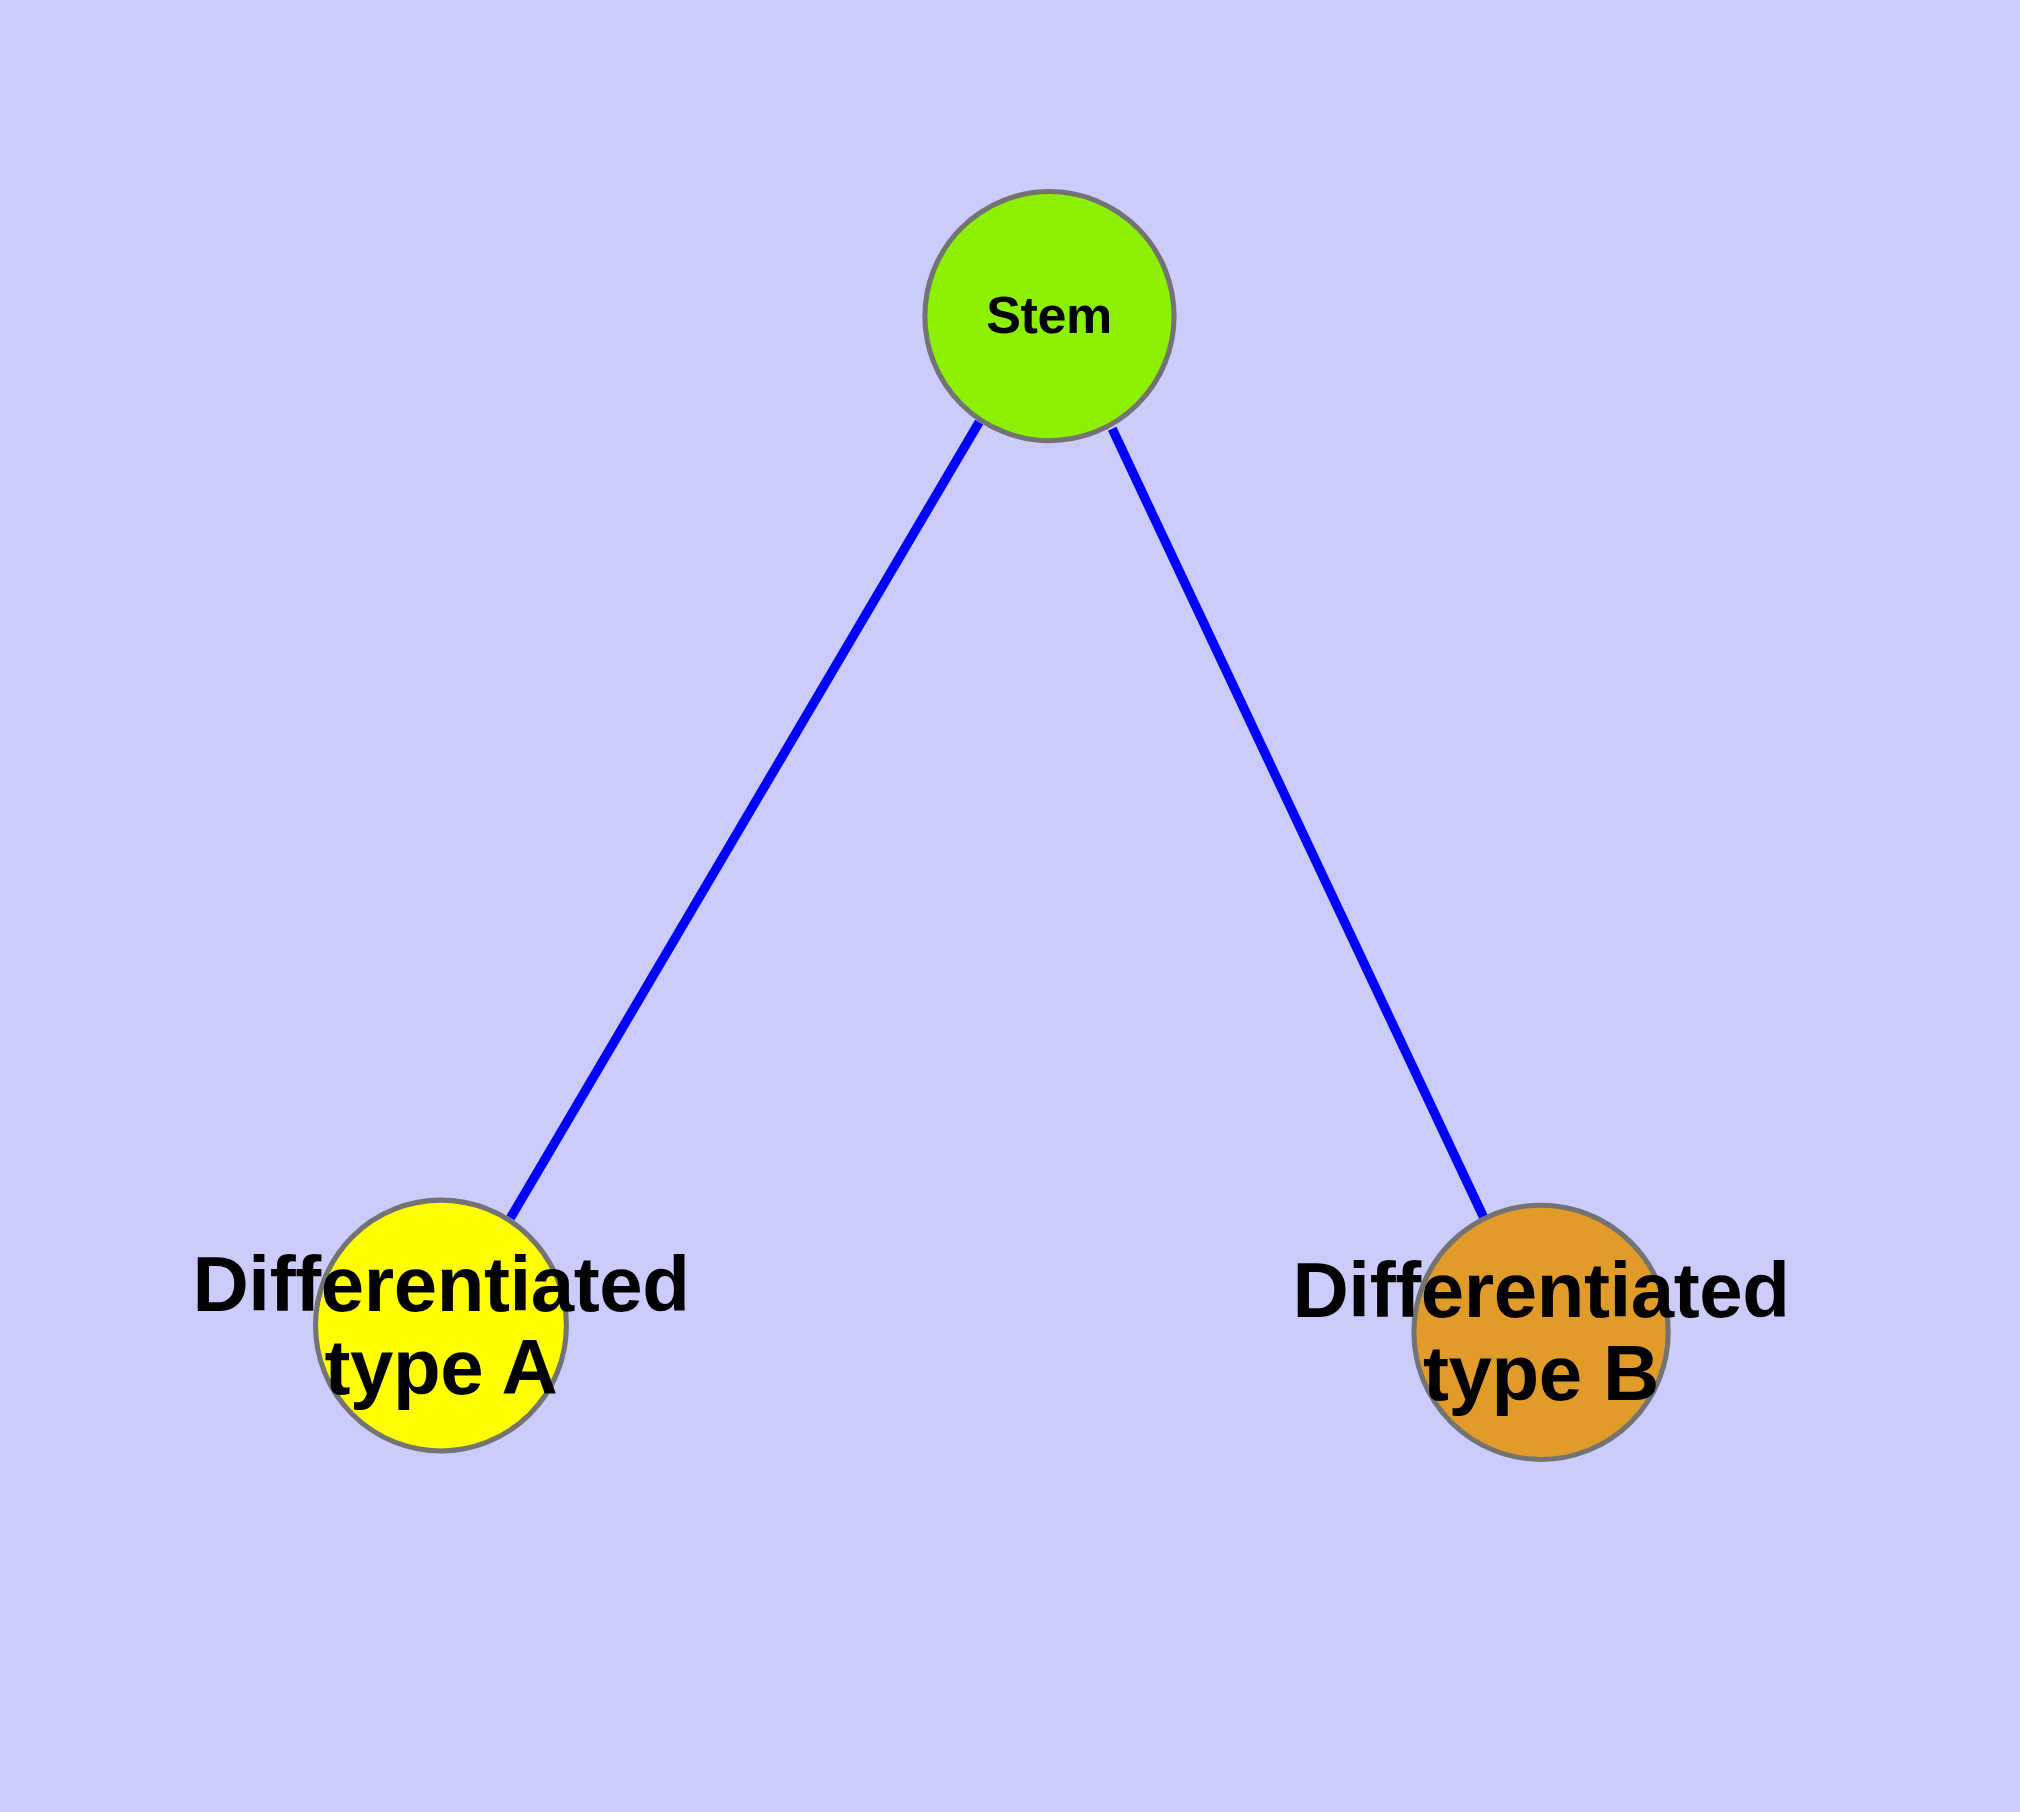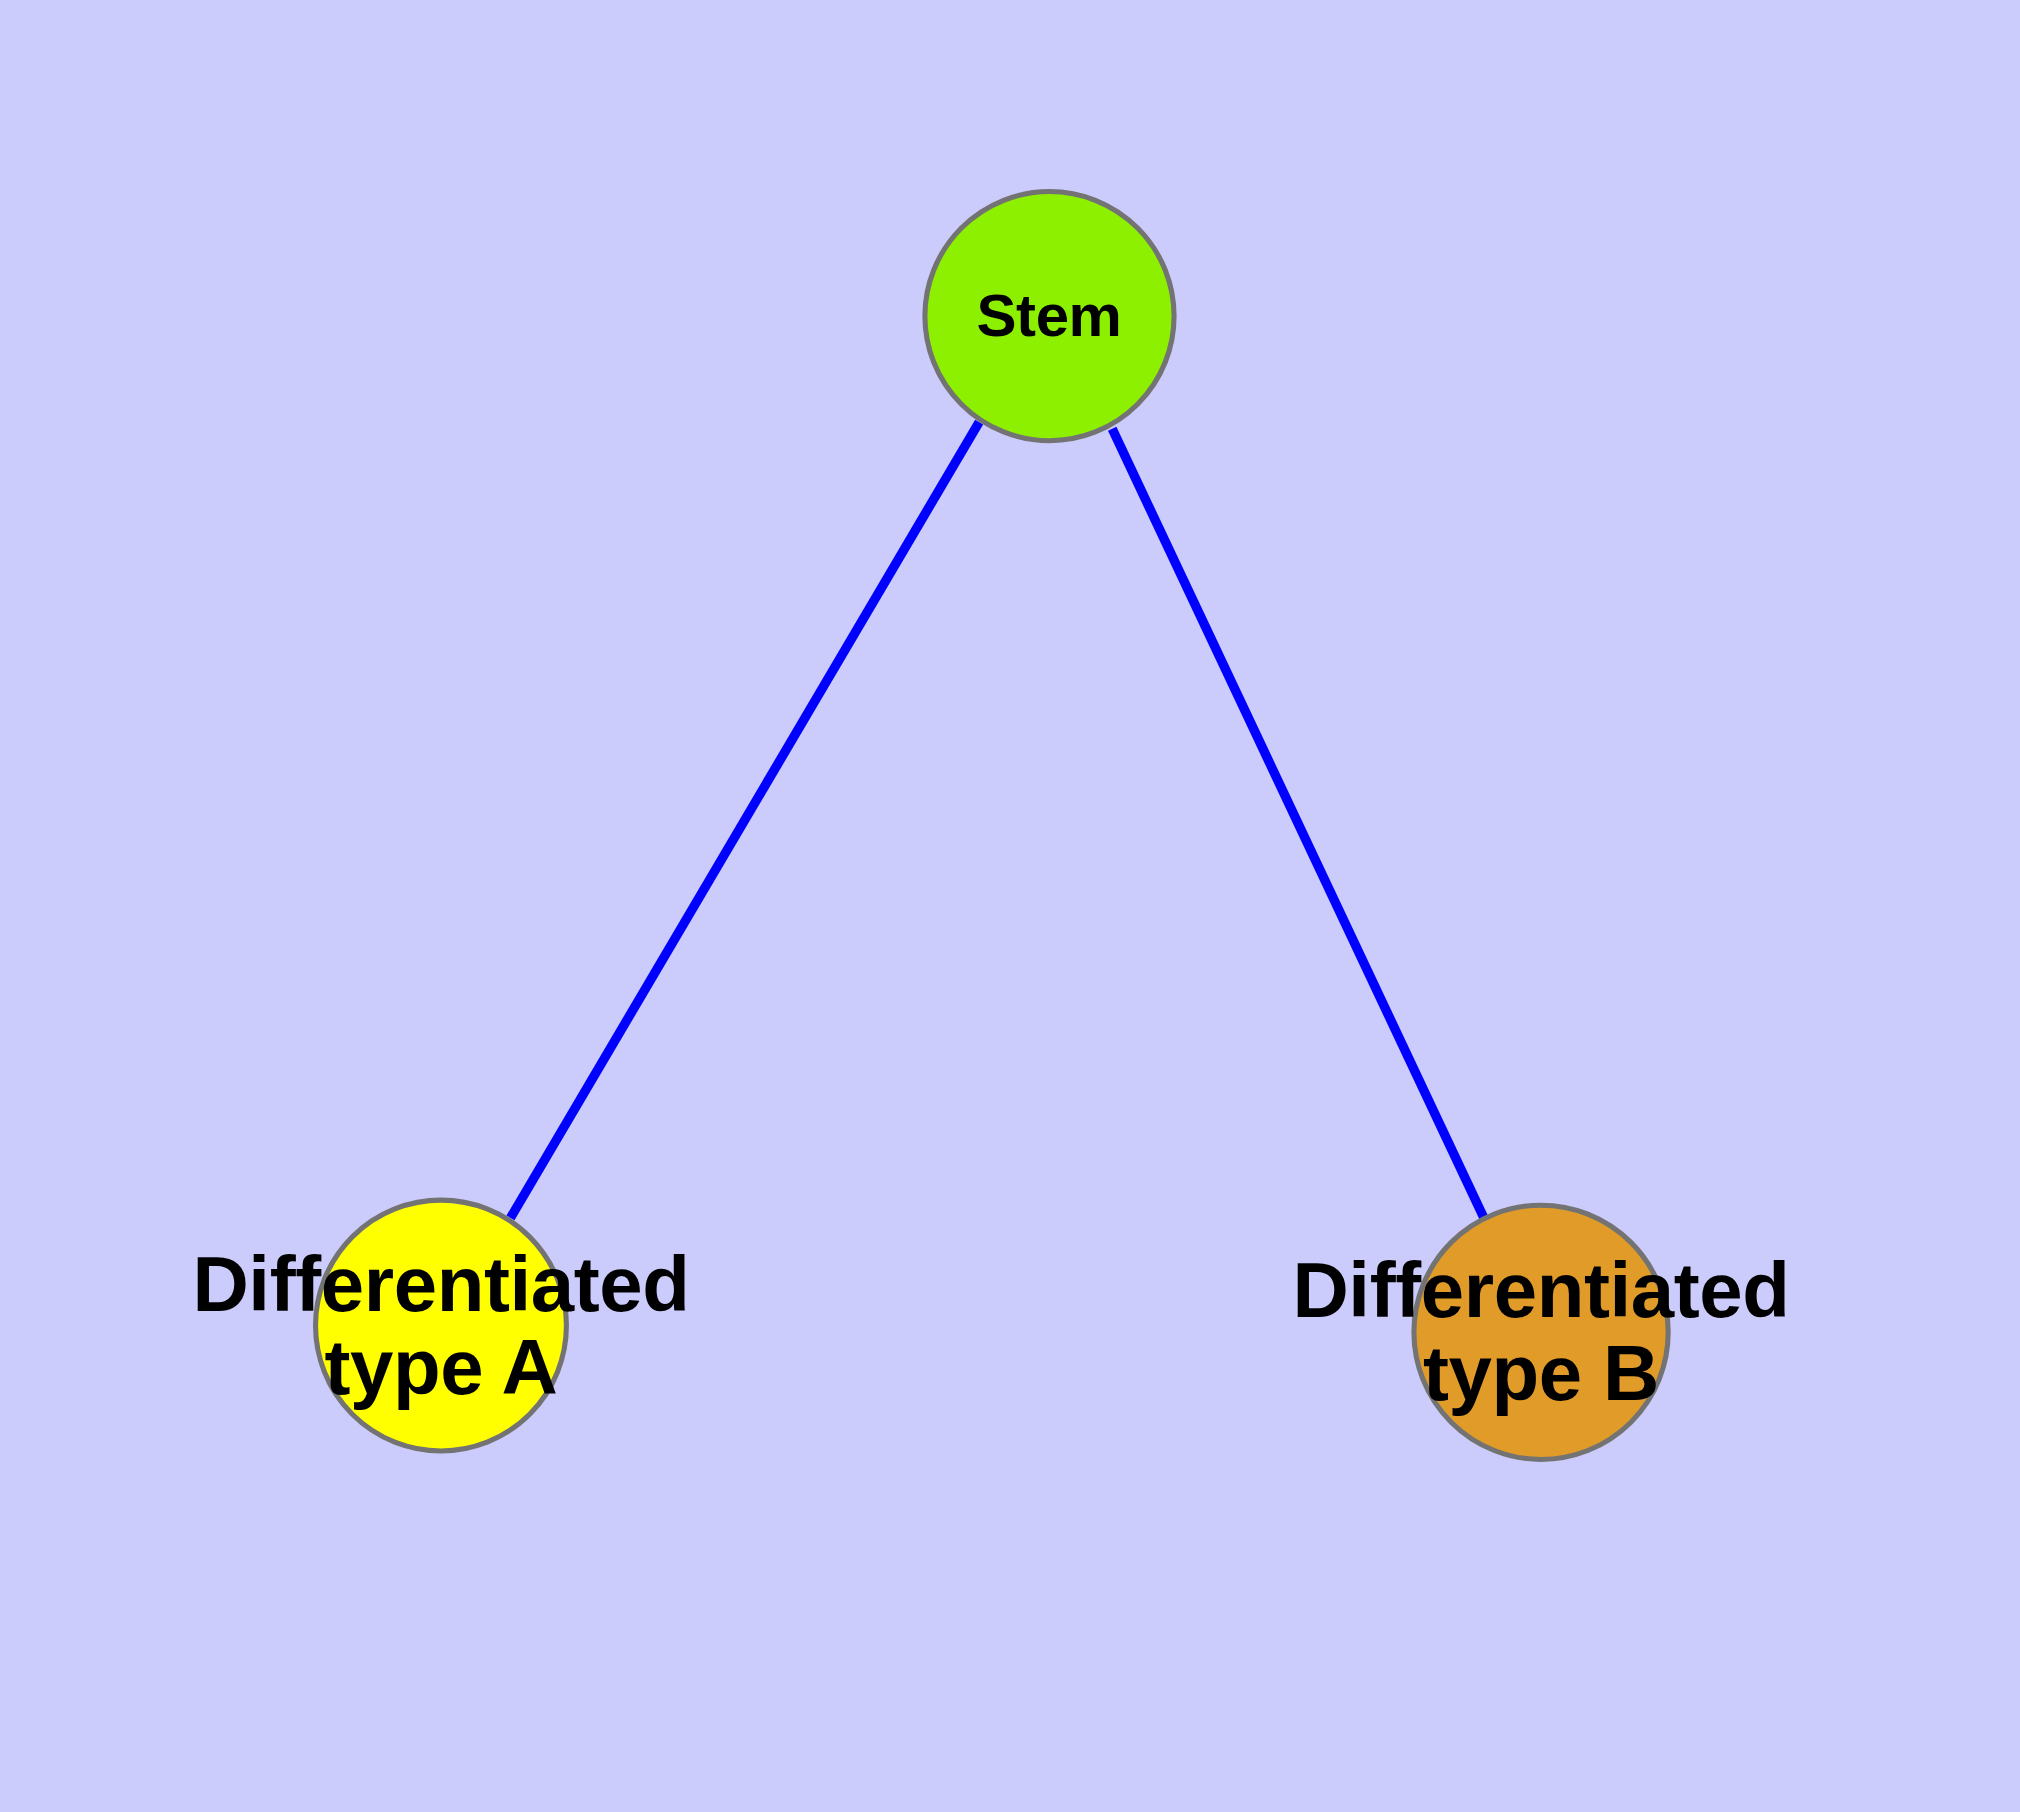--- a/index.html
+++ b/index.html
@@ -47,21 +47,21 @@
         <line x1="1312" y1="506" x2="1752" y2="1440" stroke="#0000ff" stroke-width="11" stroke-linecap="butt"></line>
       </g>
     <g id="node-layer">
         <circle cx="1238" cy="373" r="147" fill="#8cf000" stroke="#737373" stroke-width="6"></circle>
         <circle cx="520" cy="1564" r="148" fill="#ffff00" stroke="#737373" stroke-width="6"></circle>
         <circle cx="1818" cy="1572" r="150" fill="#e09b28" stroke="#737373" stroke-width="6"></circle>
       </g>
   </svg>
 
   <div id="label-layer">
-      <div class="node-label" style="left: 1049px; top: 316px; font-size: 60px; color: rgb(0, 0, 0);">Stem</div>
+      <div class="node-label" style="left: 1049px; top: 316px; font-size: 52px; color: rgb(0, 0, 0);">Stem</div>
       <div class="node-label" style="left: 441px; top: 1326px; font-size: 78px; color: rgb(0, 0, 0);">Differentiated
 type A</div>
       <div class="node-label" style="left: 1541px; top: 1332px; font-size: 78px; color: rgb(0, 0, 0);">Differentiated
 type B</div>
     </div>
 
 </div>
 
 
 </body></html>

